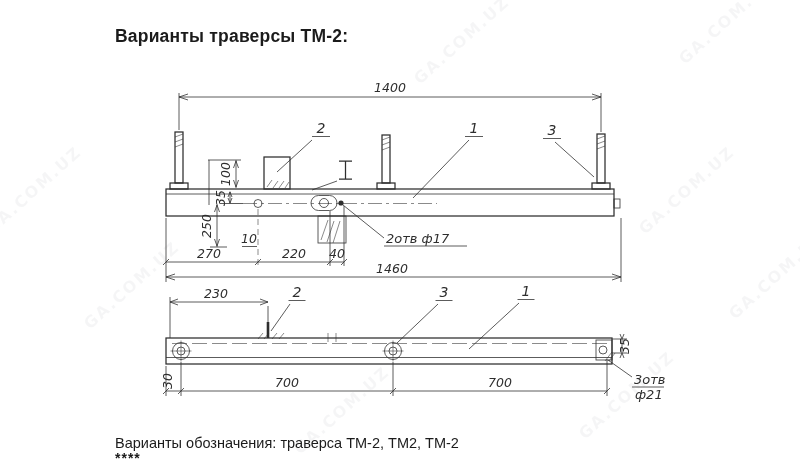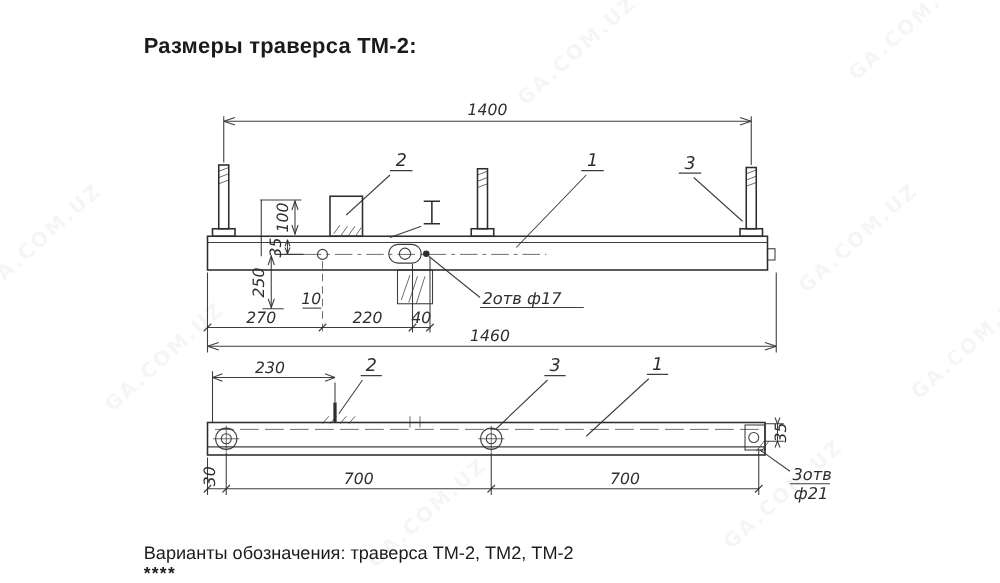--- a/index.html
+++ b/index.html
@@ -18,21 +18,21 @@
   .dim-text{font:italic 12.5px "DejaVu Sans",sans-serif;fill:var(--ink,#2e2e2e);}
   .part-text{font:italic 14px "DejaVu Sans",sans-serif;fill:var(--ink,#2e2e2e);}
   .note-text{font:italic 13px "DejaVu Sans",sans-serif;fill:var(--ink,#2e2e2e);}
   .wm{font:bold 16px "DejaVu Sans",sans-serif;fill:#5a6470;opacity:.055;letter-spacing:2px;}
 </style>
 </head>
 <body>
 
 <div class="page">
 
-  <div class="title">Размеры траверса ТМ-2:</div>
+  <div class="title">Варианты траверсы ТМ-2:</div>
 
   <svg class="drawing" width="800" height="466" viewBox="0 0 800 466">
 
     <g>
       <text class="wm" x="-8" y="235" transform="rotate(-42 -8 235)">GA.COM.UZ</text>
       <text class="wm" x="90" y="330" transform="rotate(-42 90 330)">GA.COM.UZ</text>
       <text class="wm" x="420" y="85" transform="rotate(-42 420 85)">GA.COM.UZ</text>
       <text class="wm" x="685" y="65" transform="rotate(-42 685 65)">GA.COM.UZ</text>
       <text class="wm" x="645" y="235" transform="rotate(-42 645 235)">GA.COM.UZ</text>
       <text class="wm" x="300" y="455" transform="rotate(-42 300 455)">GA.COM.UZ</text>

